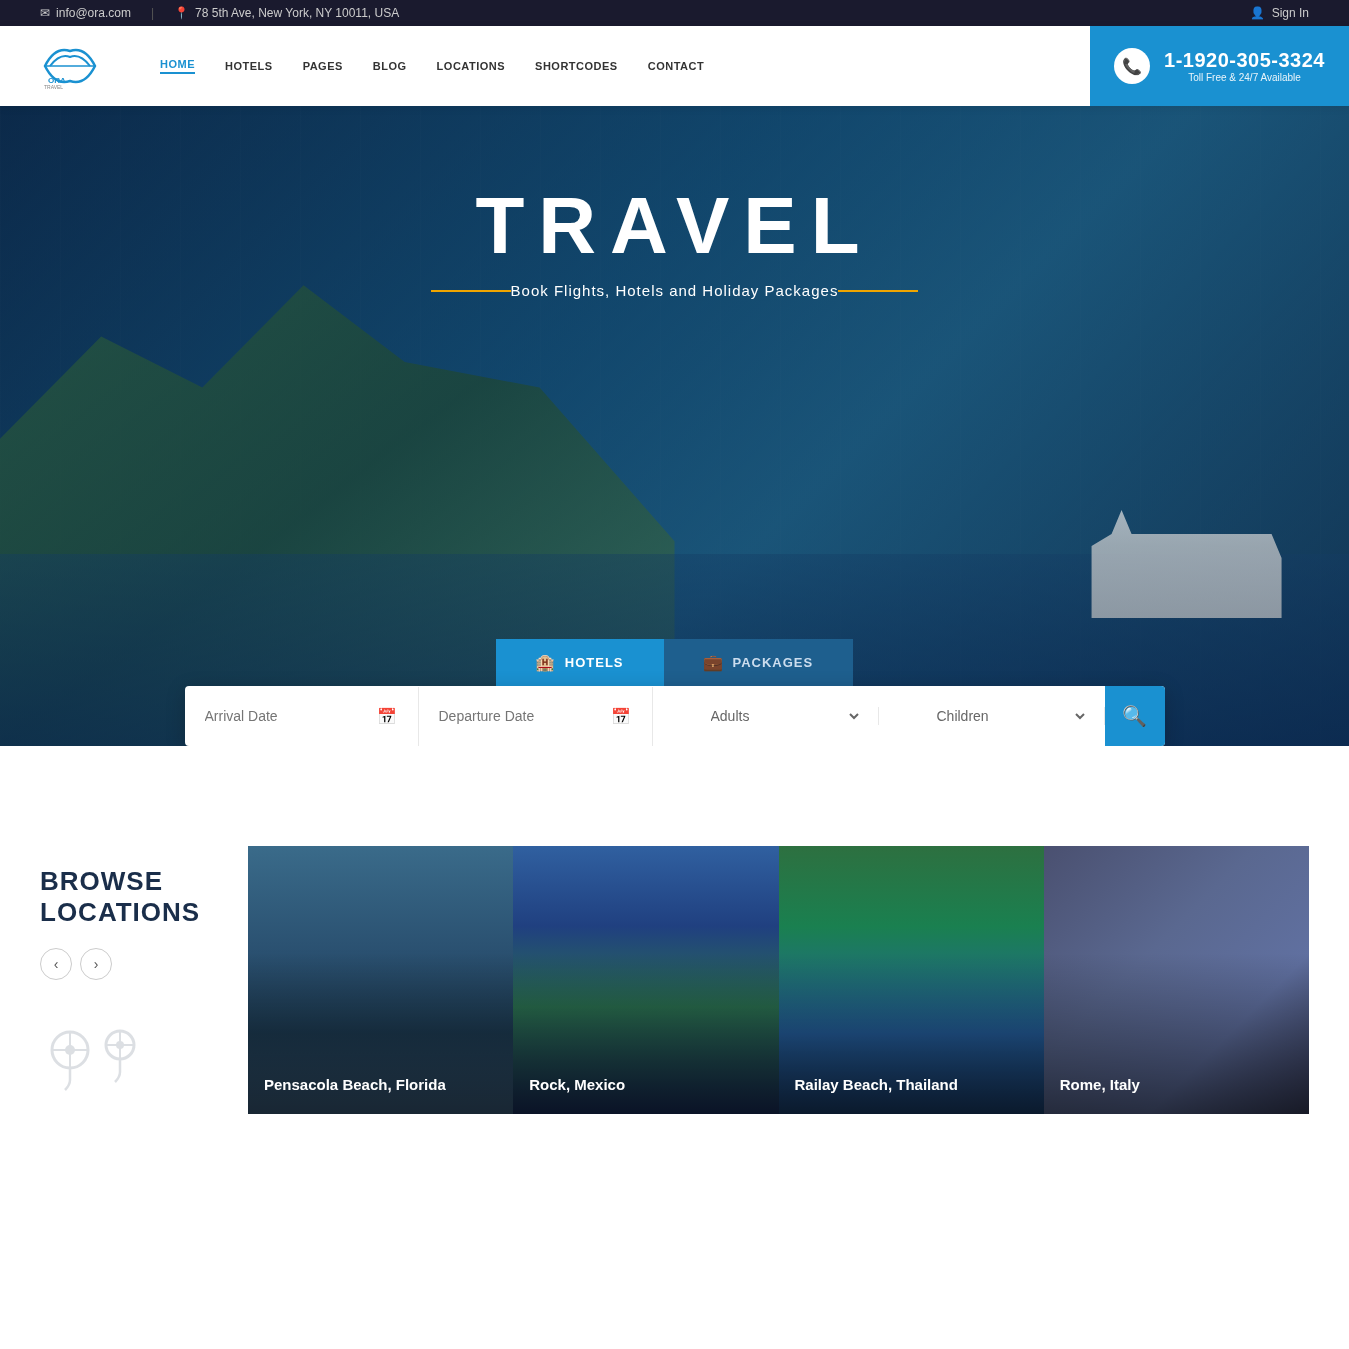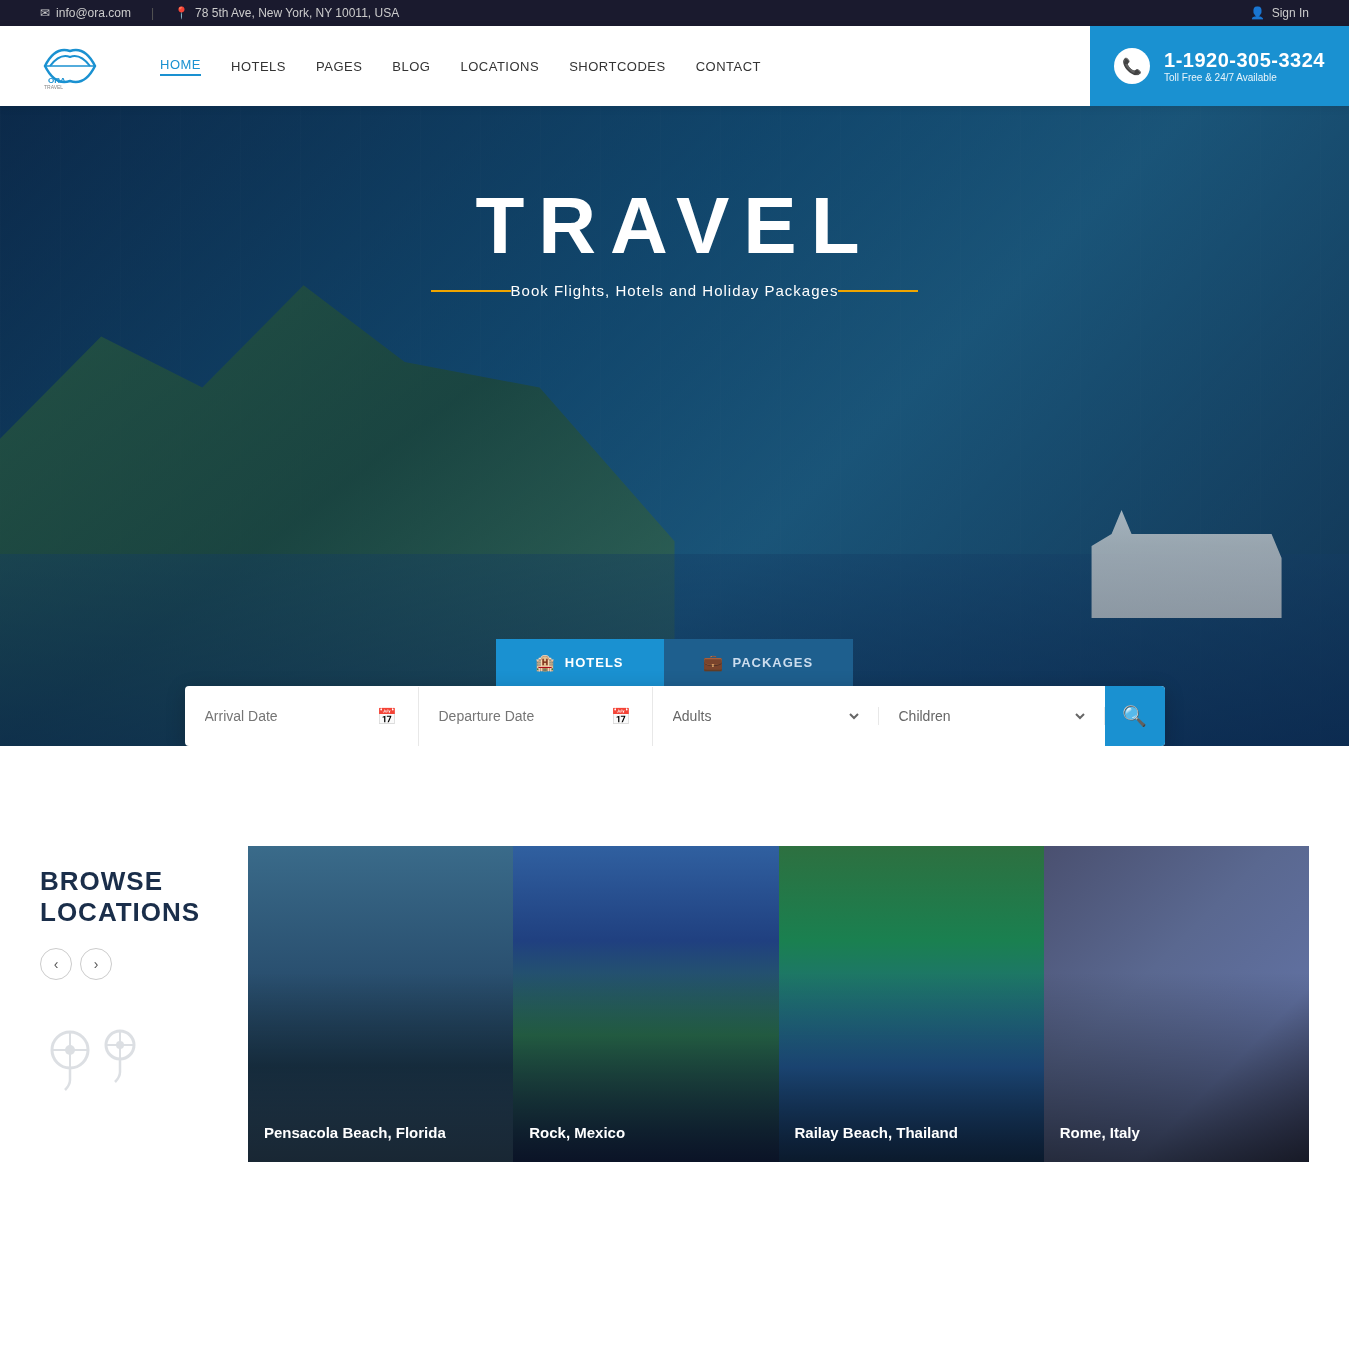--- a/index.html
+++ b/index.html
@@ -40,22 +40,22 @@
       width: 60px;
       height: 50px;
     }
     .nav-links {
       display: flex;
       align-items: center;
       gap: 30px;
       flex: 1;
     }
     .nav-link {
-      font-size: 13px;
-      font-weight: 400;
+      font-size: 11px;
+      font-weight: 700;
       color: #333;
       text-decoration: none;
       letter-spacing: 0.5px;
       cursor: pointer;
     }
     .nav-link.active { color: #1a91d1; border-bottom: 2px solid #1a91d1; padding-bottom: 2px; }
     .nav-phone {
       display: flex;
       align-items: center;
       background: #1a91d1;
@@ -69,21 +69,21 @@
       width: 36px;
       height: 36px;
       background: #fff;
       border-radius: 50%;
       display: flex;
       align-items: center;
       justify-content: center;
       color: #1a91d1;
       font-size: 16px;
     }
-    .phone-info { display: flex; flex-direction: column; }
+    .phone-info { display: flex; flex-direction: column; align-items: center; }
     .phone-number { font-size: 20px; font-weight: 700; letter-spacing: 0.5px; }
     .phone-sub { font-size: 10px; opacity: 0.9; }
 
     
     .hero {
       position: relative;
       height: 640px;
       background: linear-gradient(135deg, #0d2b4e 0%, #1a6b9a 40%, #2d8ab5 60%, #1a4060 100%);
       display: flex;
       flex-direction: column;
@@ -204,20 +204,21 @@
     }
     .search-select {
       border: none;
       outline: none;
       font-size: 14px;
       color: #666;
       width: 100%;
       background: transparent;
       cursor: pointer;
       appearance: auto;
+      margin-left: 38px;
     }
     .search-btn {
       background: #1a91d1;
       border: none;
       color: #fff;
       width: 60px;
       height: 60px;
       font-size: 20px;
       cursor: pointer;
       border-radius: 0 4px 4px 0;
@@ -280,21 +281,21 @@
     .browse-map-icon {
       margin-top: 30px;
       opacity: 0.15;
     }
     .map-svg { width: 120px; height: 100px; }
 
     .locations-grid {
       display: flex;
       flex: 1;
       gap: 0;
-      height: 316px;
+      height: 268px;
     }
     .location-card {
       flex: 1;
       position: relative;
       overflow: hidden;
       cursor: pointer;
     }
     .location-card-bg {
       position: absolute;
       inset: 0;

